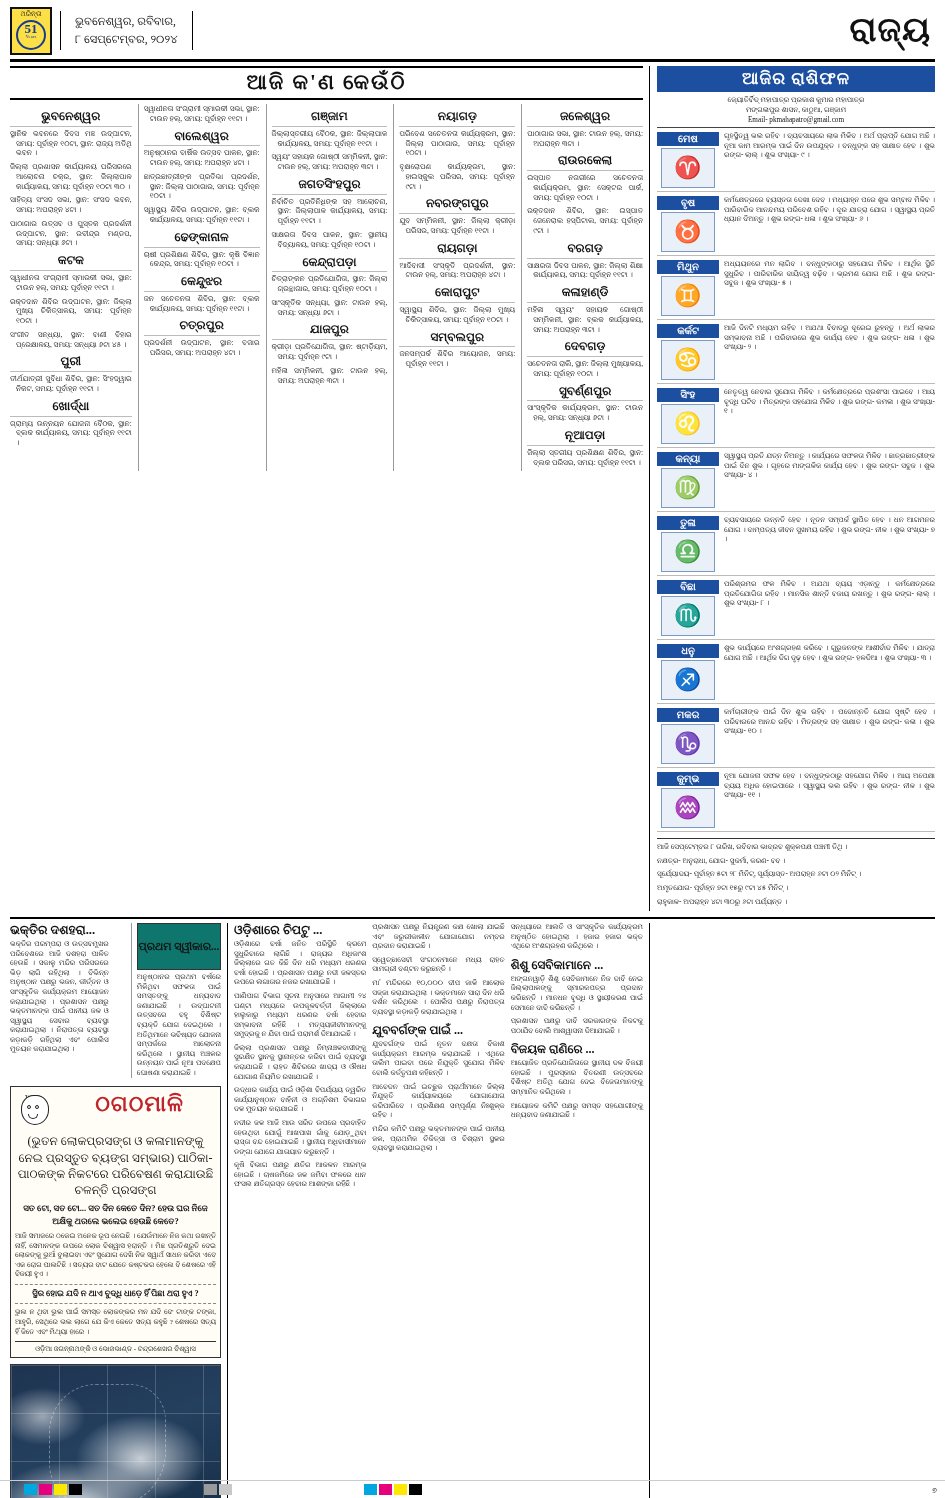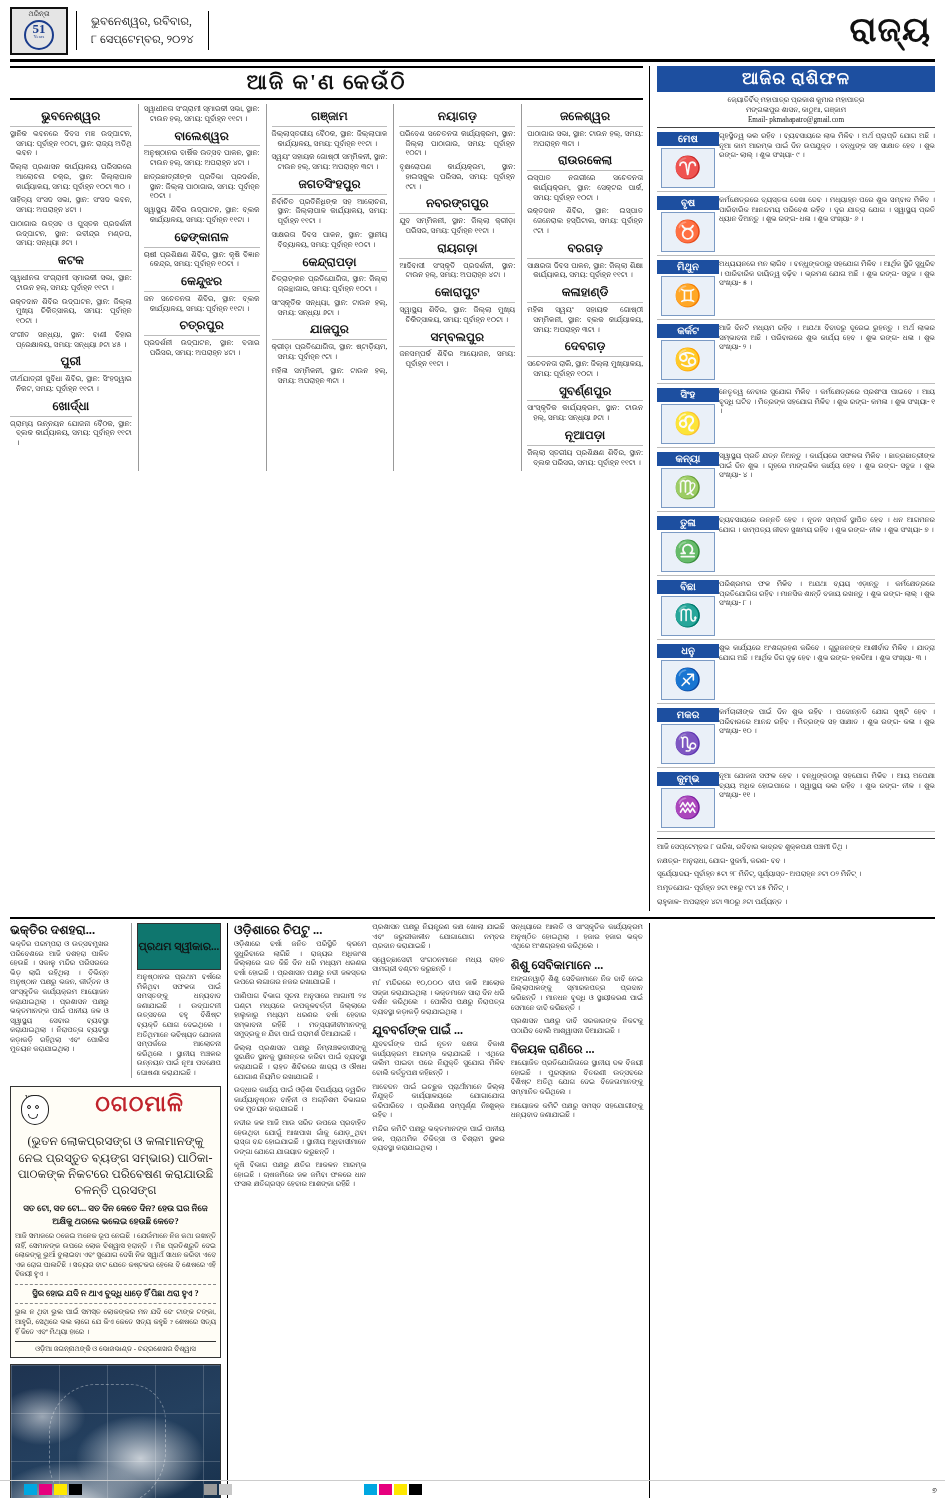--- a/index.html
+++ b/index.html
@@ -20,26 +20,26 @@
 
   
   .masthead {
     display: flex;
     align-items: center;
     border-bottom: 3px solid #000;
     padding-bottom: 4px;
     height: 56px;
   }
   .logo-badge {
-    width: 58px; height: 48px;
+    width: 42px; height: 48px;
     border: 2px solid #111;
     display: flex; flex-direction: column;
     align-items: center; justify-content: center;
     font-size: 7px; line-height: 1.05;
-    background: #e5e5e5;
+    background: #fde047;
   }
   .logo-ring {
     width: 30px; height: 30px; border-radius: 50%;
     border: 2px solid #1a3c8c;
     display: flex; flex-direction: column; align-items:center; justify-content:flex-start;
     color:#1a3c8c;
   }
   .logo-ring .num { font-size: 13px; font-weight: bold; line-height: 1; }
   .logo-ring .yrs { font-size: 4.5px; letter-spacing:.2px; }
   .logo-top { font-size: 7px; margin-bottom: 1px; }
@@ -107,20 +107,21 @@
   }
   .rashi-sub {
     font-size: 7.2px;
     text-align: center;
     line-height: 1.4;
     padding: 3px 2px 2px;
     border-bottom: 1px solid #444;
   }
   .rashi-item {
     display: flex;
+    gap: 5px;
     padding: 4px 0 3px;
     border-bottom: 1px solid #bbb;
   }
   .rashi-badge { width: 62px; flex: 0 0 62px; text-align: center; }
   .rashi-name {
     background: #1d4fa0; color:#fff;
     font-size: 10px; font-weight: bold;
     padding: 1px 0; margin-bottom: 2px;
   }
   .rashi-sym {

